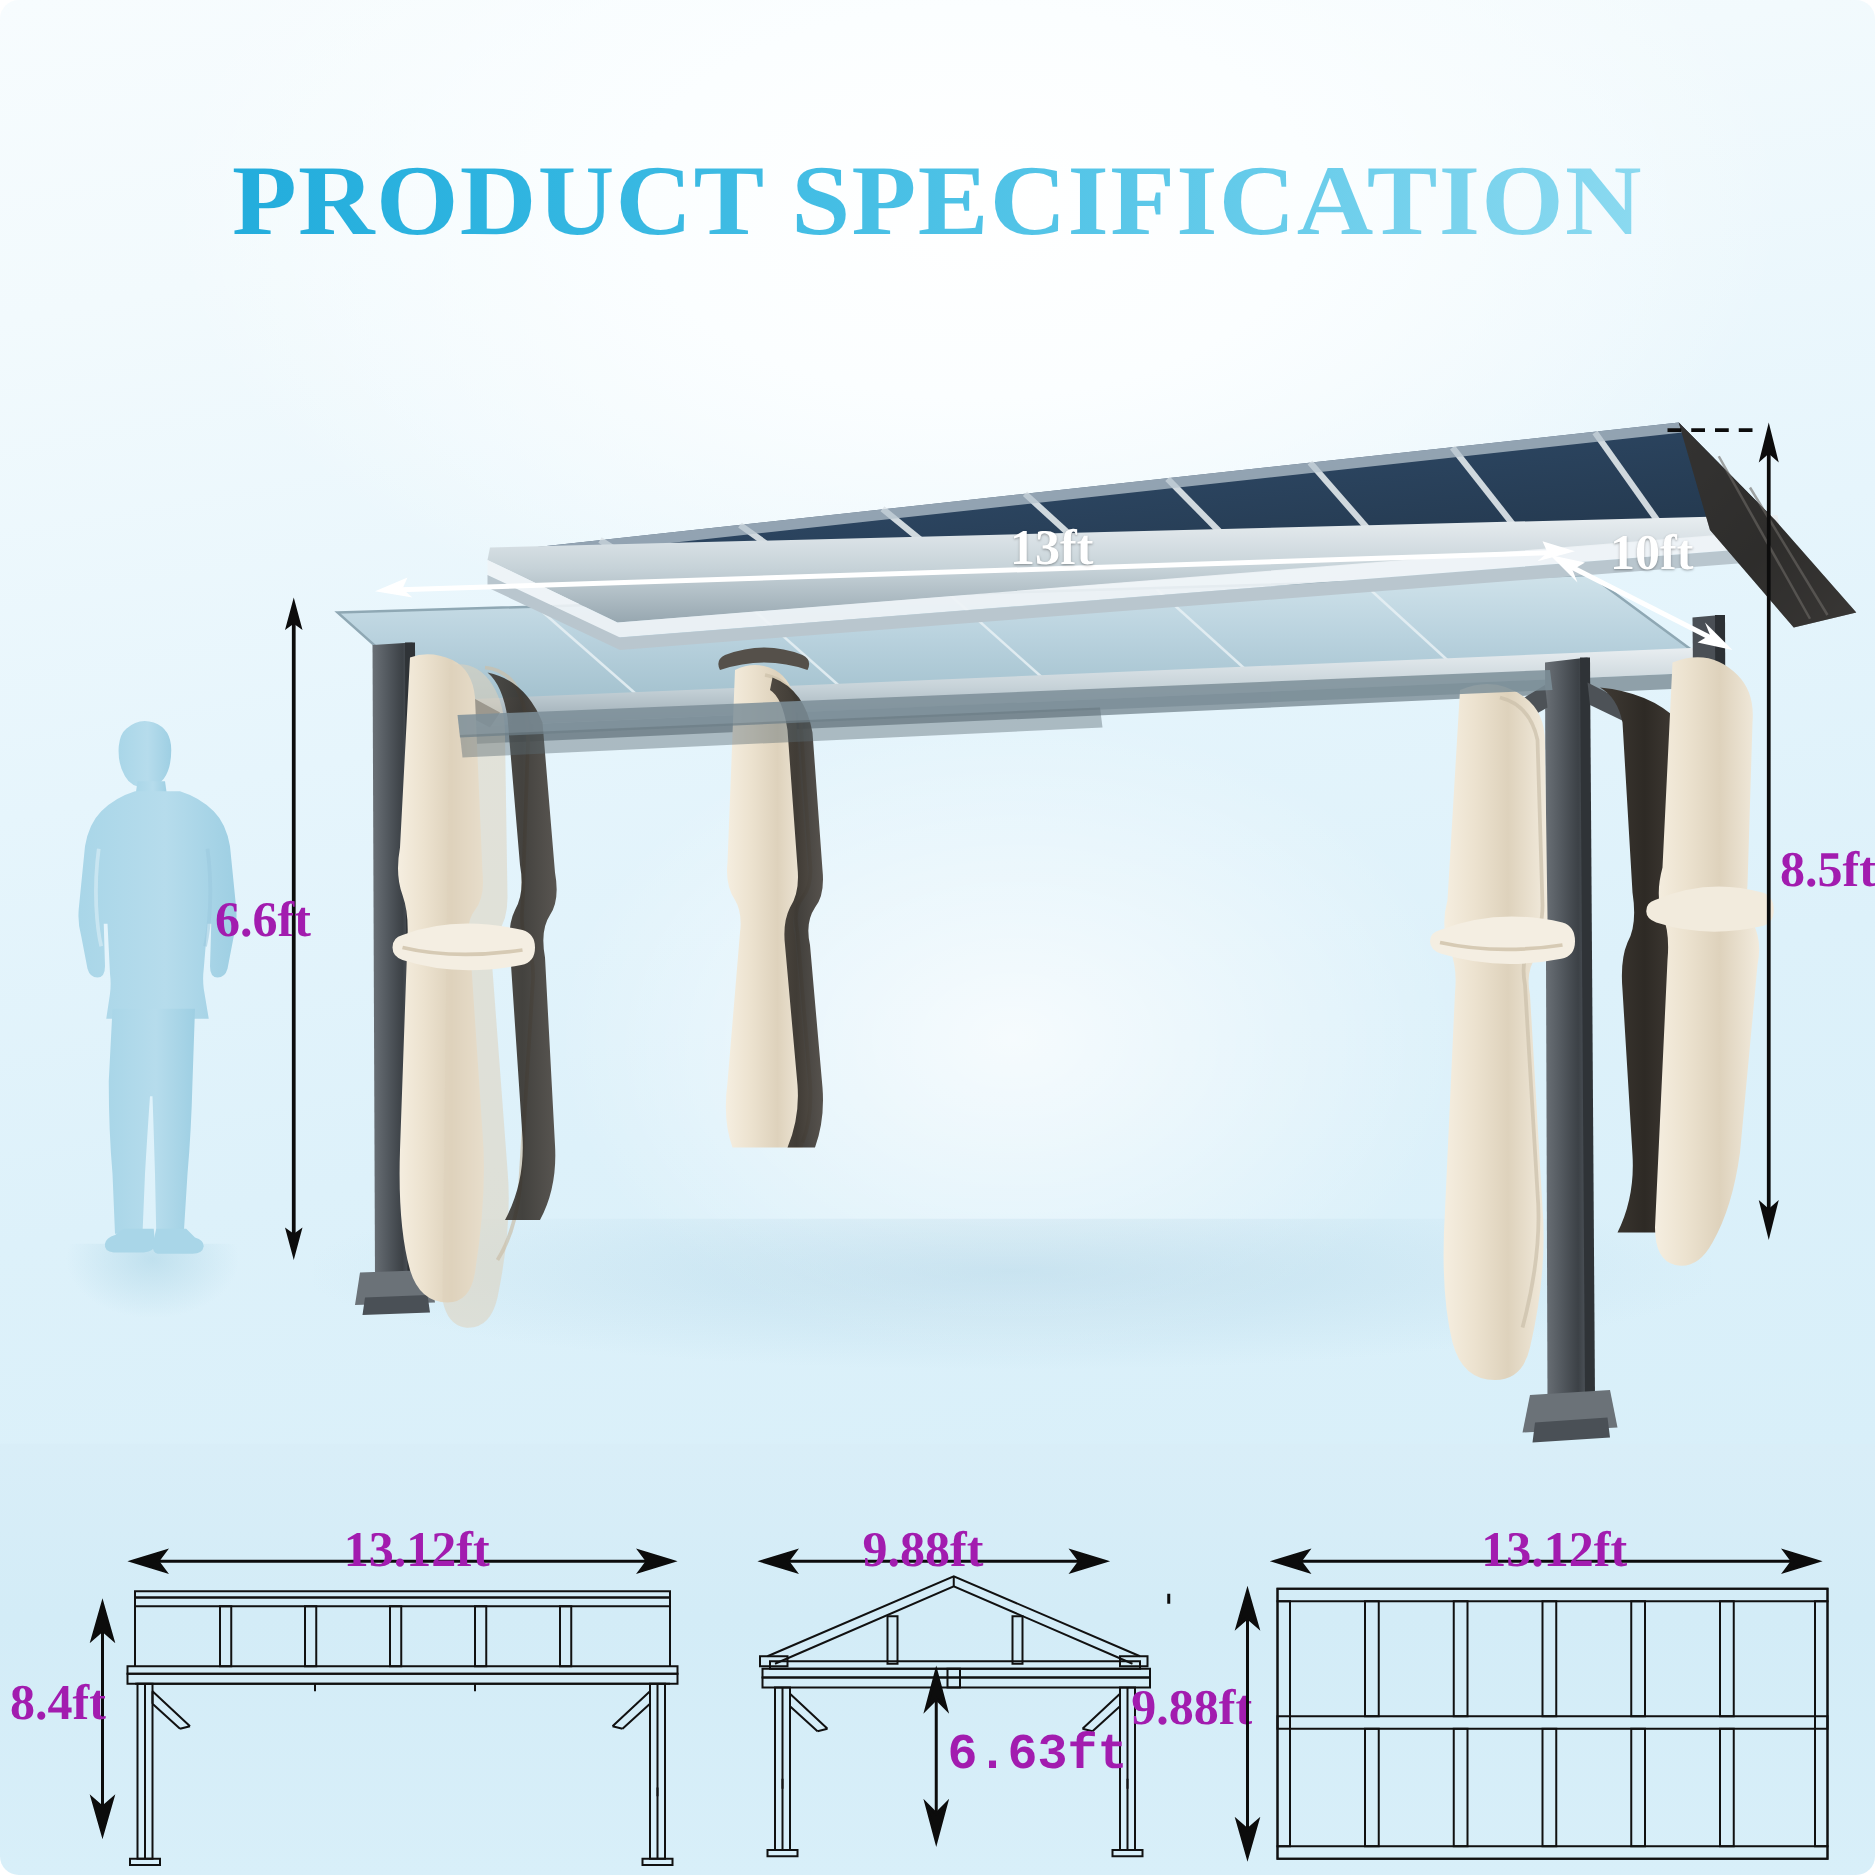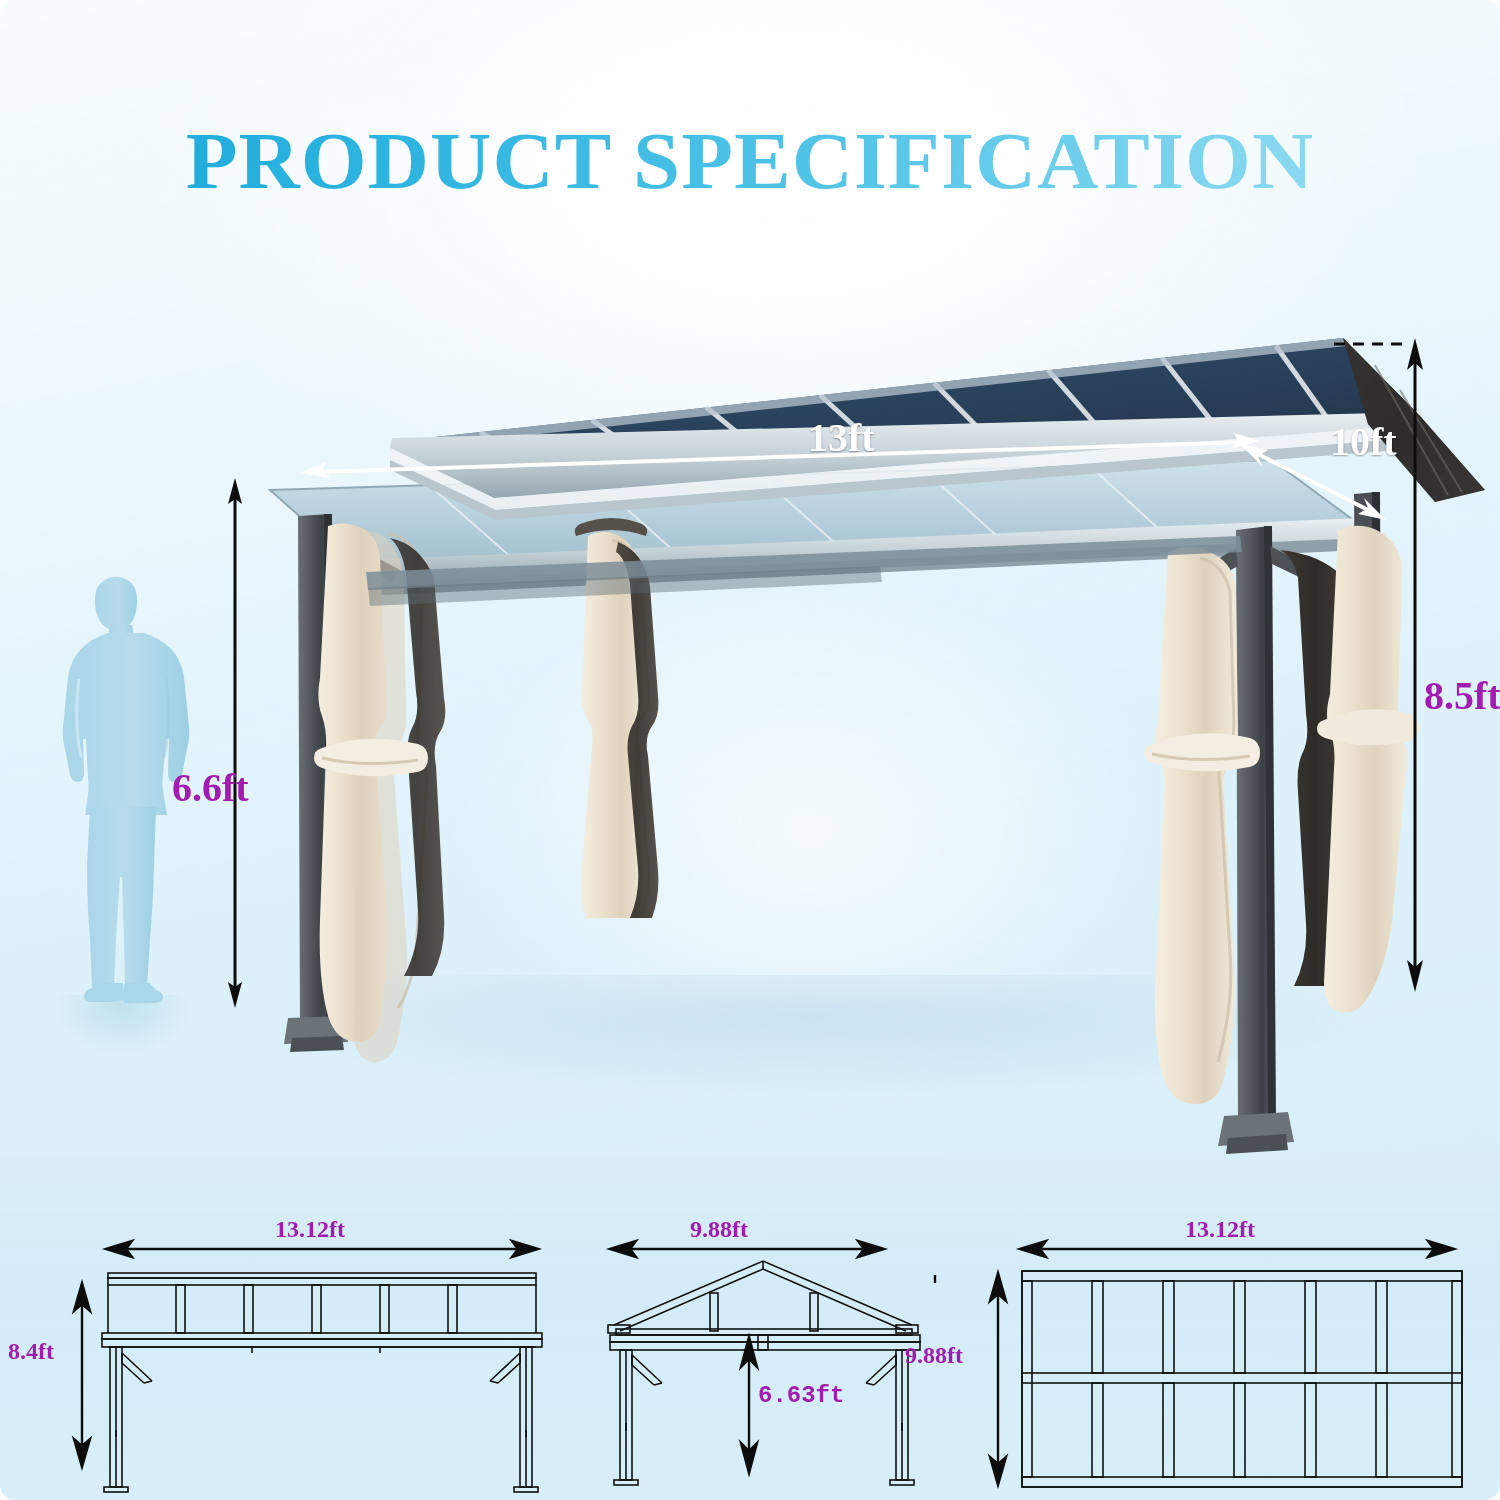--- a/index.html
+++ b/index.html
@@ -53,21 +53,21 @@
   }
 
   
   .dim{
     position:absolute;font-family:"Liberation Serif", serif;
     font-weight:bold;color:#a21caf;white-space:nowrap;
   }
   .dim-white{color:#ffffff;text-shadow:0 1px 2px rgba(0,0,0,.35);}
 
   .d-135{font-size:40px;}
-  .d-sm{font-size:24px;}
+  .d-sm{font-size:40px;}
 
   
   .draw{position:absolute;}
   svg{display:block;overflow:visible;}
 </style>
 </head>
 <body>
 
 <div id="stage">
 
@@ -106,21 +106,21 @@
     </svg>
   </div>
 
   <div style="position:absolute;left:215px;top:478px;width:40px;height:530px;">
     <svg width="40" height="530" viewBox="0 0 40 530">
       <line x1="20" y1="14" x2="20" y2="516" stroke="#0c0c0c" stroke-width="3"></line>
       <polygon points="20,0 13,26 20,21 27,26" fill="#0c0c0c"></polygon>
       <polygon points="20,530 13,504 20,509 27,504" fill="#0c0c0c"></polygon>
     </svg>
   </div>
-  <div class="dim d-135" style="left:172px;top:764px;">6.6ft</div>
+  <div class="dim d-135" style="left:172px;top:712px;">6.6ft</div>
 
   <div class="ground-shadow"></div>
 
   <div class="gazebo">
     <svg width="1130" height="790" viewBox="0 0 1130 790">
       <defs>
         <linearGradient id="roofG" x1="0.1" y1="0" x2="0.9" y2="1">
           <stop offset="0%" stop-color="#33506d"></stop>
           <stop offset="40%" stop-color="#2b445f"></stop>
           <stop offset="75%" stop-color="#24394f"></stop>
@@ -280,21 +280,21 @@
   </div>
   <div class="dim d-135 dim-white" style="left:808px;top:414px;text-align:center;">13ft</div>
 
   <div style="position:absolute;left:1238px;top:438px;width:150px;height:90px;">
     <svg width="150" height="90" viewBox="0 0 150 90">
       <line x1="16" y1="14" x2="134" y2="74" stroke="#ffffff" stroke-width="4"></line>
       <polygon points="2,6 30,12 20,18 24,28" fill="#ffffff"></polygon>
       <polygon points="148,82 120,76 130,70 126,60" fill="#ffffff"></polygon>
     </svg>
   </div>
-  <div class="dim d-135 dim-white" style="left:1288px;top:418px;margin-left:42px;">10ft</div>
+  <div class="dim d-135 dim-white" style="left:1288px;top:418px;">10ft</div>
 
   <div style="position:absolute;left:1320px;top:330px;width:110px;height:680px;">
     <svg width="110" height="680" viewBox="0 0 110 680">
       <line x1="14" y1="14" x2="88" y2="14" stroke="#0c0c0c" stroke-width="3" stroke-dasharray="11 8"></line>
       <line x1="95" y1="22" x2="95" y2="646" stroke="#0c0c0c" stroke-width="3"></line>
       <polygon points="95,8 87,40 95,33 103,40" fill="#0c0c0c"></polygon>
       <polygon points="95,662 87,630 95,637 103,630" fill="#0c0c0c"></polygon>
     </svg>
   </div>
   <div class="dim d-135" style="left:1424px;top:672px;">8.5ft</div>

